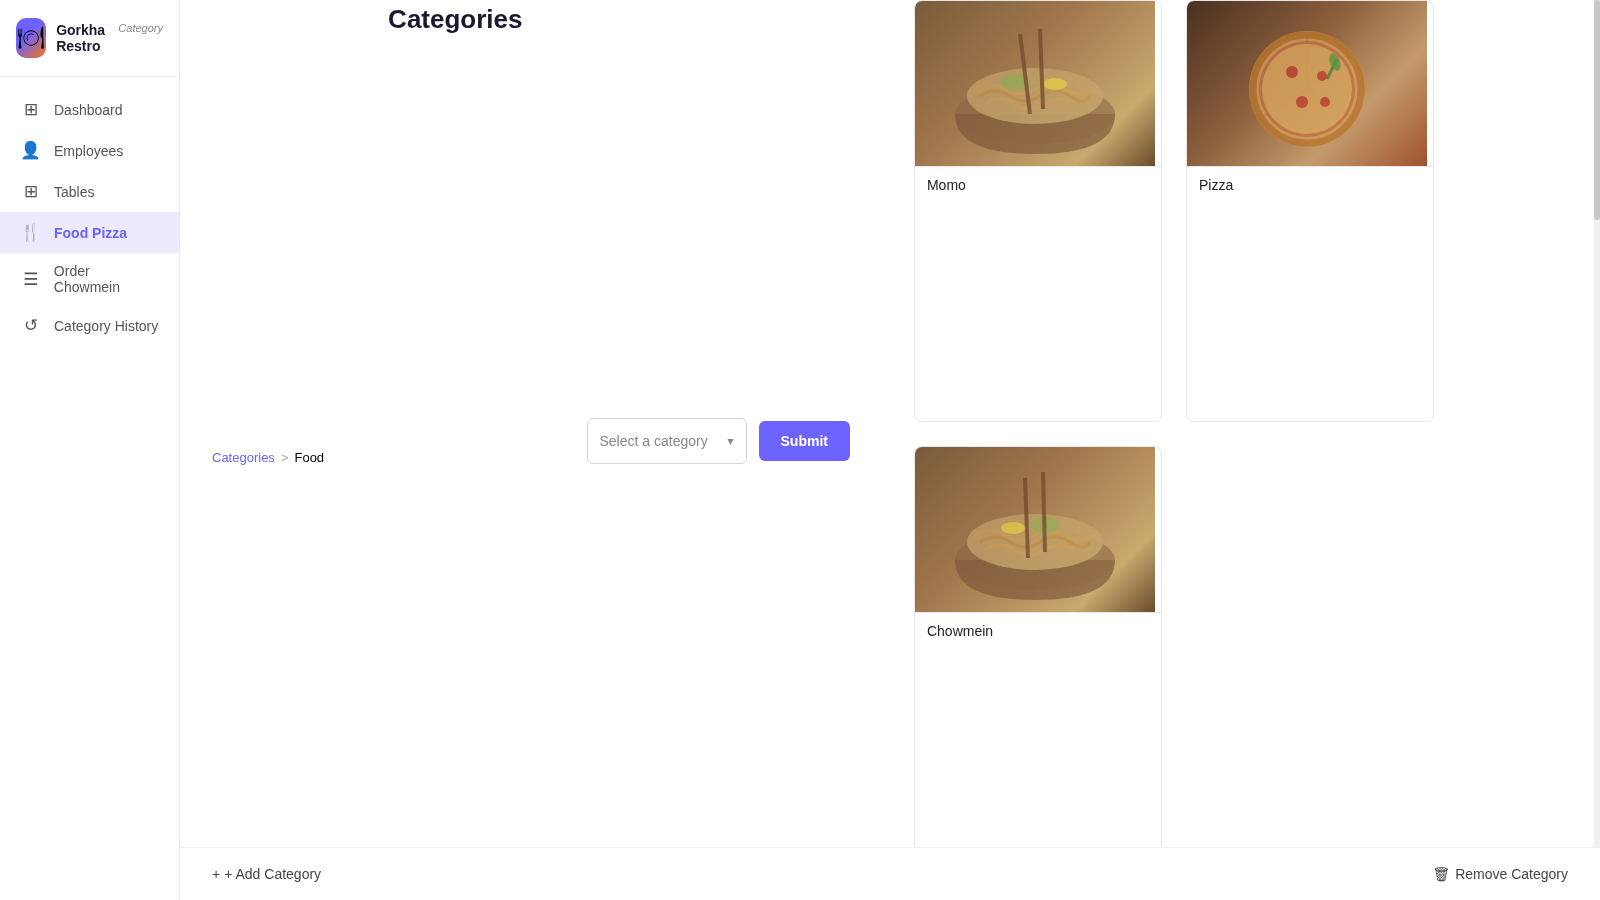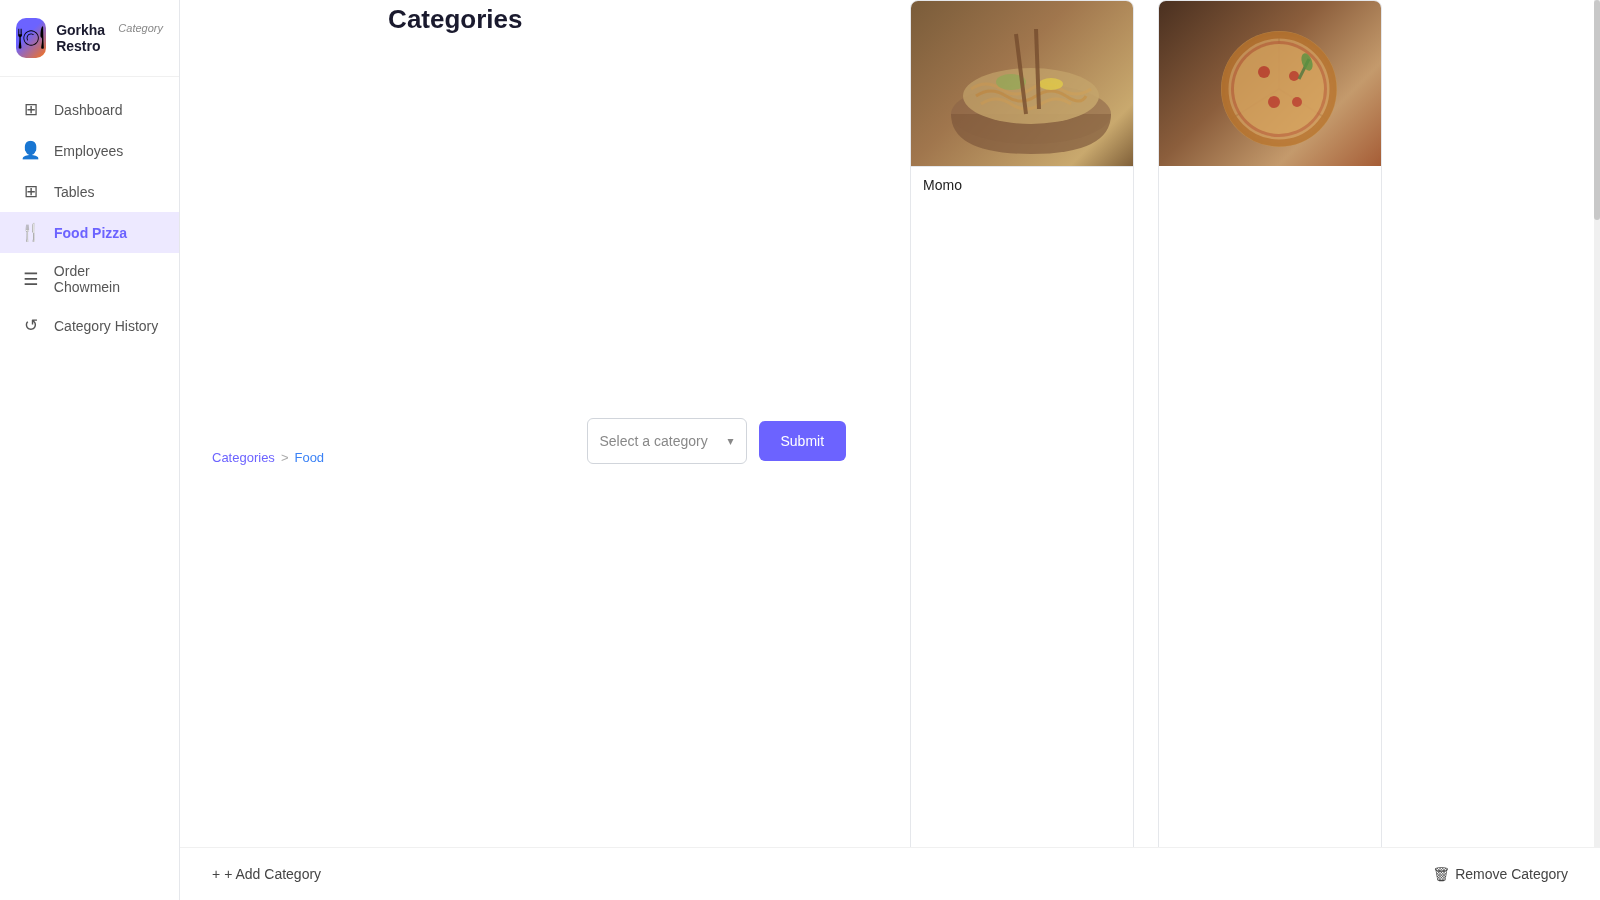--- a/index.html
+++ b/index.html
@@ -70,21 +70,21 @@
     
     .breadcrumb {
       display: flex;
       align-items: center;
       gap: 6px;
       padding: 18px 32px 4px 32px;
       font-size: 13px;
       color: #6c63ff;
     }
     .breadcrumb .sep { color: #aaa; }
-    .breadcrumb .current { color: #3b82f6; font-weight: 500; }
+    .breadcrumb .current { color: #000000; font-weight: 500; }
     .breadcrumb .crumb { cursor: pointer; }
 
     .page-header {
       padding: 4px 32px 12px 32px;
       font-size: 26px;
       font-weight: 700;
       color: #1a1a2e;
     }
 
     
@@ -109,33 +109,33 @@
       justify-content: space-between;
     }
     .category-select .chevron { color: #888; font-size: 12px; }
     .submit-btn {
       background: #6c63ff;
       color: #fff;
       border: none;
       border-radius: 6px;
       padding: 12px 22px;
       font-size: 14px;
-      font-weight: 400;
+      font-weight: 700;
       cursor: pointer;
     }
 
     
     .cards-grid {
       display: flex;
       flex-wrap: wrap;
       gap: 24px;
       padding: 0 32px 32px 32px;
     }
     .food-card {
-      width: 224px;
+      width: 248px;
       border: 1px solid #e5e7eb;
       border-radius: 8px;
       overflow: hidden;
       background: #fff;
       cursor: pointer;
     }
     .food-card-img {
       width: 240px;
       height: 165px;
       object-fit: cover;
@@ -318,22 +318,45 @@
           <circle cx="115" cy="62" r="5" fill="#c0392b" opacity="0.9"></circle>
           <circle cx="95" cy="88" r="6" fill="#c0392b" opacity="0.9"></circle>
           <circle cx="118" cy="88" r="5" fill="#c0392b" opacity="0.9"></circle>
 
           <path d="M130 45 Q125 55 120 65" stroke="#4a7c3f" stroke-width="3" fill="none" opacity="0.9"></path>
           <ellipse cx="128" cy="48" rx="5" ry="9" fill="#4a9a3f" opacity="0.8" transform="rotate(-20,128,48)"></ellipse>
 
           <circle cx="100" cy="75" r="54" fill="none" stroke="#b8722a" stroke-width="7" opacity="0.9"></circle>
         </svg>
       </div>
-    </div>
-
+      <div class="food-card-label">Pizza</div>
+    </div>
+
+    <div class="food-card">
+      <div class="food-card-img chowmein-bg">
+        <svg width="200" height="140" viewBox="0 0 200 140" xmlns="http://www.w3.org/2000/svg" opacity="0.7">
+
+          <ellipse cx="100" cy="100" rx="80" ry="30" fill="#8B6347" opacity="0.8"></ellipse>
+          <path d="M20 100 Q20 140 100 140 Q180 140 180 100 Z" fill="#7a5338" opacity="0.9"></path>
+
+          <ellipse cx="100" cy="82" rx="68" ry="28" fill="#c8a96e" opacity="0.9"></ellipse>
+
+          <path d="M40 75 Q55 65 70 75 Q85 85 100 75 Q115 65 130 75 Q145 85 160 75" stroke="#d4a55a" stroke-width="3" fill="none" opacity="0.8"></path>
+          <path d="M45 82 Q60 72 75 82 Q90 92 105 82 Q120 72 135 82 Q150 92 155 82" stroke="#c99040" stroke-width="3" fill="none" opacity="0.8"></path>
+          <path d="M50 90 Q65 80 80 90 Q95 100 110 90 Q125 80 140 90" stroke="#d4a55a" stroke-width="3" fill="none" opacity="0.8"></path>
+
+          <ellipse cx="110" cy="65" rx="15" ry="8" fill="#8fba5a" opacity="0.8"></ellipse>
+          <ellipse cx="78" cy="68" rx="12" ry="6" fill="#f5e642" opacity="0.8"></ellipse>
+
+          <line x1="90" y1="18" x2="93" y2="98" stroke="#6b4226" stroke-width="4" opacity="0.9"></line>
+          <line x1="108" y1="12" x2="110" y2="92" stroke="#6b4226" stroke-width="4" opacity="0.9"></line>
+        </svg>
+      </div>
+      <div class="food-card-label">Chowmein</div>
+    </div>
 
   </div>
 
   <div class="scrollbar-track">
     <div class="scrollbar-thumb"></div>
   </div>
 
   <div class="bottom-bar">
     <button class="add-cat-btn">
       <span>+</span>

